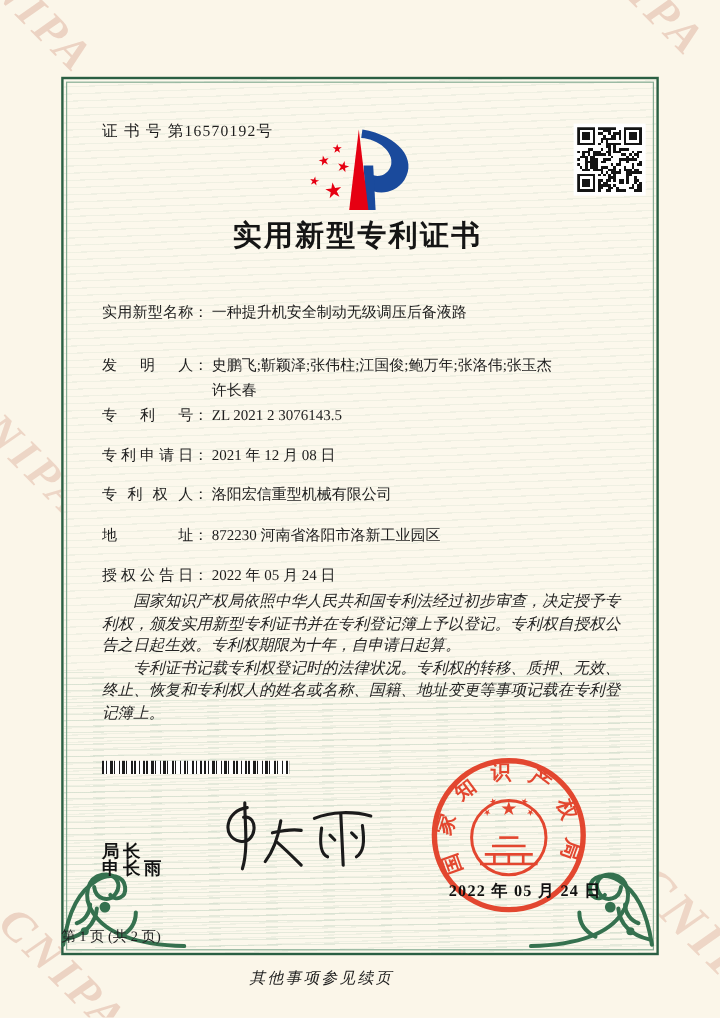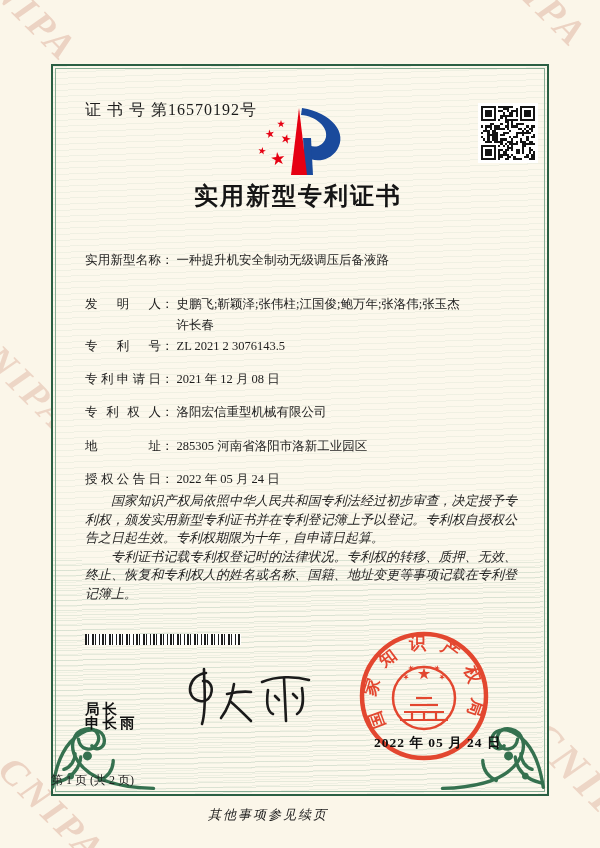--- a/index.html
+++ b/index.html
@@ -23,21 +23,21 @@
       repeating-linear-gradient(178deg, rgba(130,170,145,0.10) 0 1px, rgba(0,0,0,0) 1px 6px),
       #fcf8ec;
   }
   .frame-inner{position:absolute;inset:2px;border:1px solid #86ad94;}
   .guilloche{
     position:absolute;left:53px;top:560px;width:490px;height:230px;
     background:repeating-linear-gradient(179deg, rgba(120,165,138,0.18) 0 1px, rgba(0,0,0,0) 1px 5px);
     pointer-events:none;
   }
   
-  .cert-no{left:85px;top:100px;font-size:16px;letter-spacing:1px;}
+  .cert-no{left:85px;top:100px;font-size:13px;letter-spacing:1px;}
   .title{
     left:51px;top:180px;width:494px;text-align:center;
     font-size:24px;font-weight:bold;letter-spacing:2px;color:#151515;
   }
   
   .field{position:absolute;left:85px;width:432px;font-size:12.5px;line-height:21px;color:#1d1d1d;}
   .fl{display:inline-block;width:76px;text-align:justify;text-align-last:justify;vertical-align:top;}
   .colon{display:inline-block;vertical-align:top;}
   .fv{display:inline-block;vertical-align:top;margin-left:3px;white-space:pre-line;max-width:340px;}
   .pair2{position:absolute;left:223px;top:0;white-space:nowrap;}
@@ -368,21 +368,21 @@
 <div class="field" style="top:336px">
   <span class="fl">专利号</span><span class="colon">：</span><span class="fv">ZL 2021 2 3076143.5</span>
 </div>
 <div class="field" style="top:369px">
   <span class="fl">专利申请日</span><span class="colon">：</span><span class="fv">2021 年 12 月 08 日</span>
 </div>
 <div class="field" style="top:402px">
   <span class="fl">专利权人</span><span class="colon">：</span><span class="fv">洛阳宏信重型机械有限公司</span>
 </div>
 <div class="field" style="top:436px">
-  <span class="fl">地址</span><span class="colon">：</span><span class="fv">285305 河南省洛阳市洛新工业园区</span>
+  <span class="fl">地址</span><span class="colon">：</span><span class="fv">872230 河南省洛阳市洛新工业园区</span>
 </div>
 <div class="field" style="top:469px">
   <span class="fl">授权公告日</span><span class="colon">：</span><span class="fv">2022 年 05 月 24 日</span>
 </div>
 
 <div class="abs paras">
   <p>国家知识产权局依照中华人民共和国专利法经过初步审查，决定授予专利权，颁发实用新型专利证书并在专利登记簿上予以登记。专利权自授权公告之日起生效。专利权期限为十年，自申请日起算。</p>
   <p>专利证书记载专利权登记时的法律状况。专利权的转移、质押、无效、终止、恢复和专利权人的姓名或名称、国籍、地址变更等事项记载在专利登记簿上。</p>
 </div>
 

